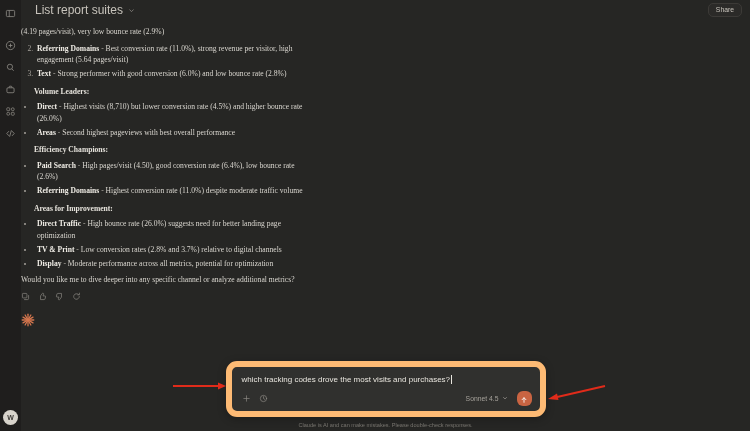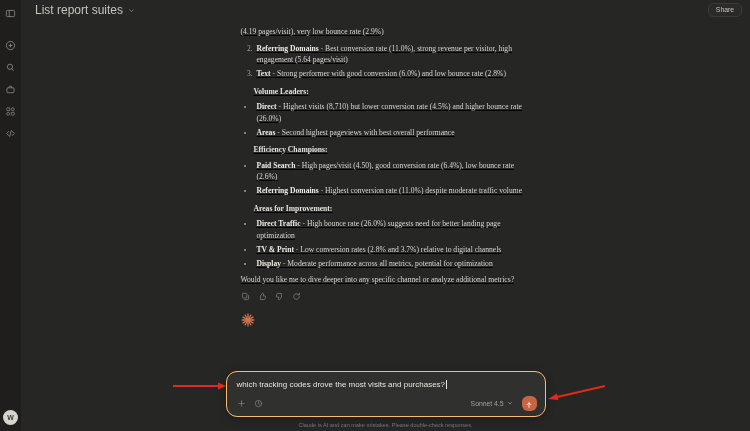--- a/index.html
+++ b/index.html
@@ -56,21 +56,21 @@
   .topbar-spacer { flex: 1; }
   .share-btn {
     font-size: 6.8px; color: #c7c3bb;
     border: 1px solid #3c3a37; border-radius: 5px;
     padding: 2.5px 7px; background: #2b2a28;
   }
 
   
   .chat {
     flex: 1; position: relative; overflow: hidden;
-    display: flex; flex-direction: column; align-items: center; text-decoration: underline;
+    display: flex; flex-direction: column; align-items: flex-start;
   }
   .msg {
     width: 290px; margin-top: 2px;
     color: #dad7d0;
     font-family: "Liberation Serif", serif;
     font-size: 7.6px;
     line-height: 1.52;
   }
   .clip-top { height: 5px; overflow: hidden; }
   .clip-top .faded { opacity: .22; }
@@ -95,21 +95,21 @@
   .sparkle { margin-top: 12px; width: 14px; height: 14px; }
 
   
   .composer-wrap {
     position: absolute; left: 0; right: 0; bottom: 14px;
     display: flex; justify-content: center;
   }
   .composer {
     width: 320px;
     background: #30302e;
-    border: 1px solid #fdba74;
+    border: 6px solid #fdba74;
     border-radius: 11px;
     padding: 7px 8px 5px 8px;
     box-shadow: 0 2px 8px rgba(0,0,0,.28);
   }
   .composer-text {
     font-size: 8px; color: #e8e5de;
     font-family: "Liberation Sans", sans-serif;
     padding: 1px 2px 0 2px;
     display: flex; align-items: center;
   }

